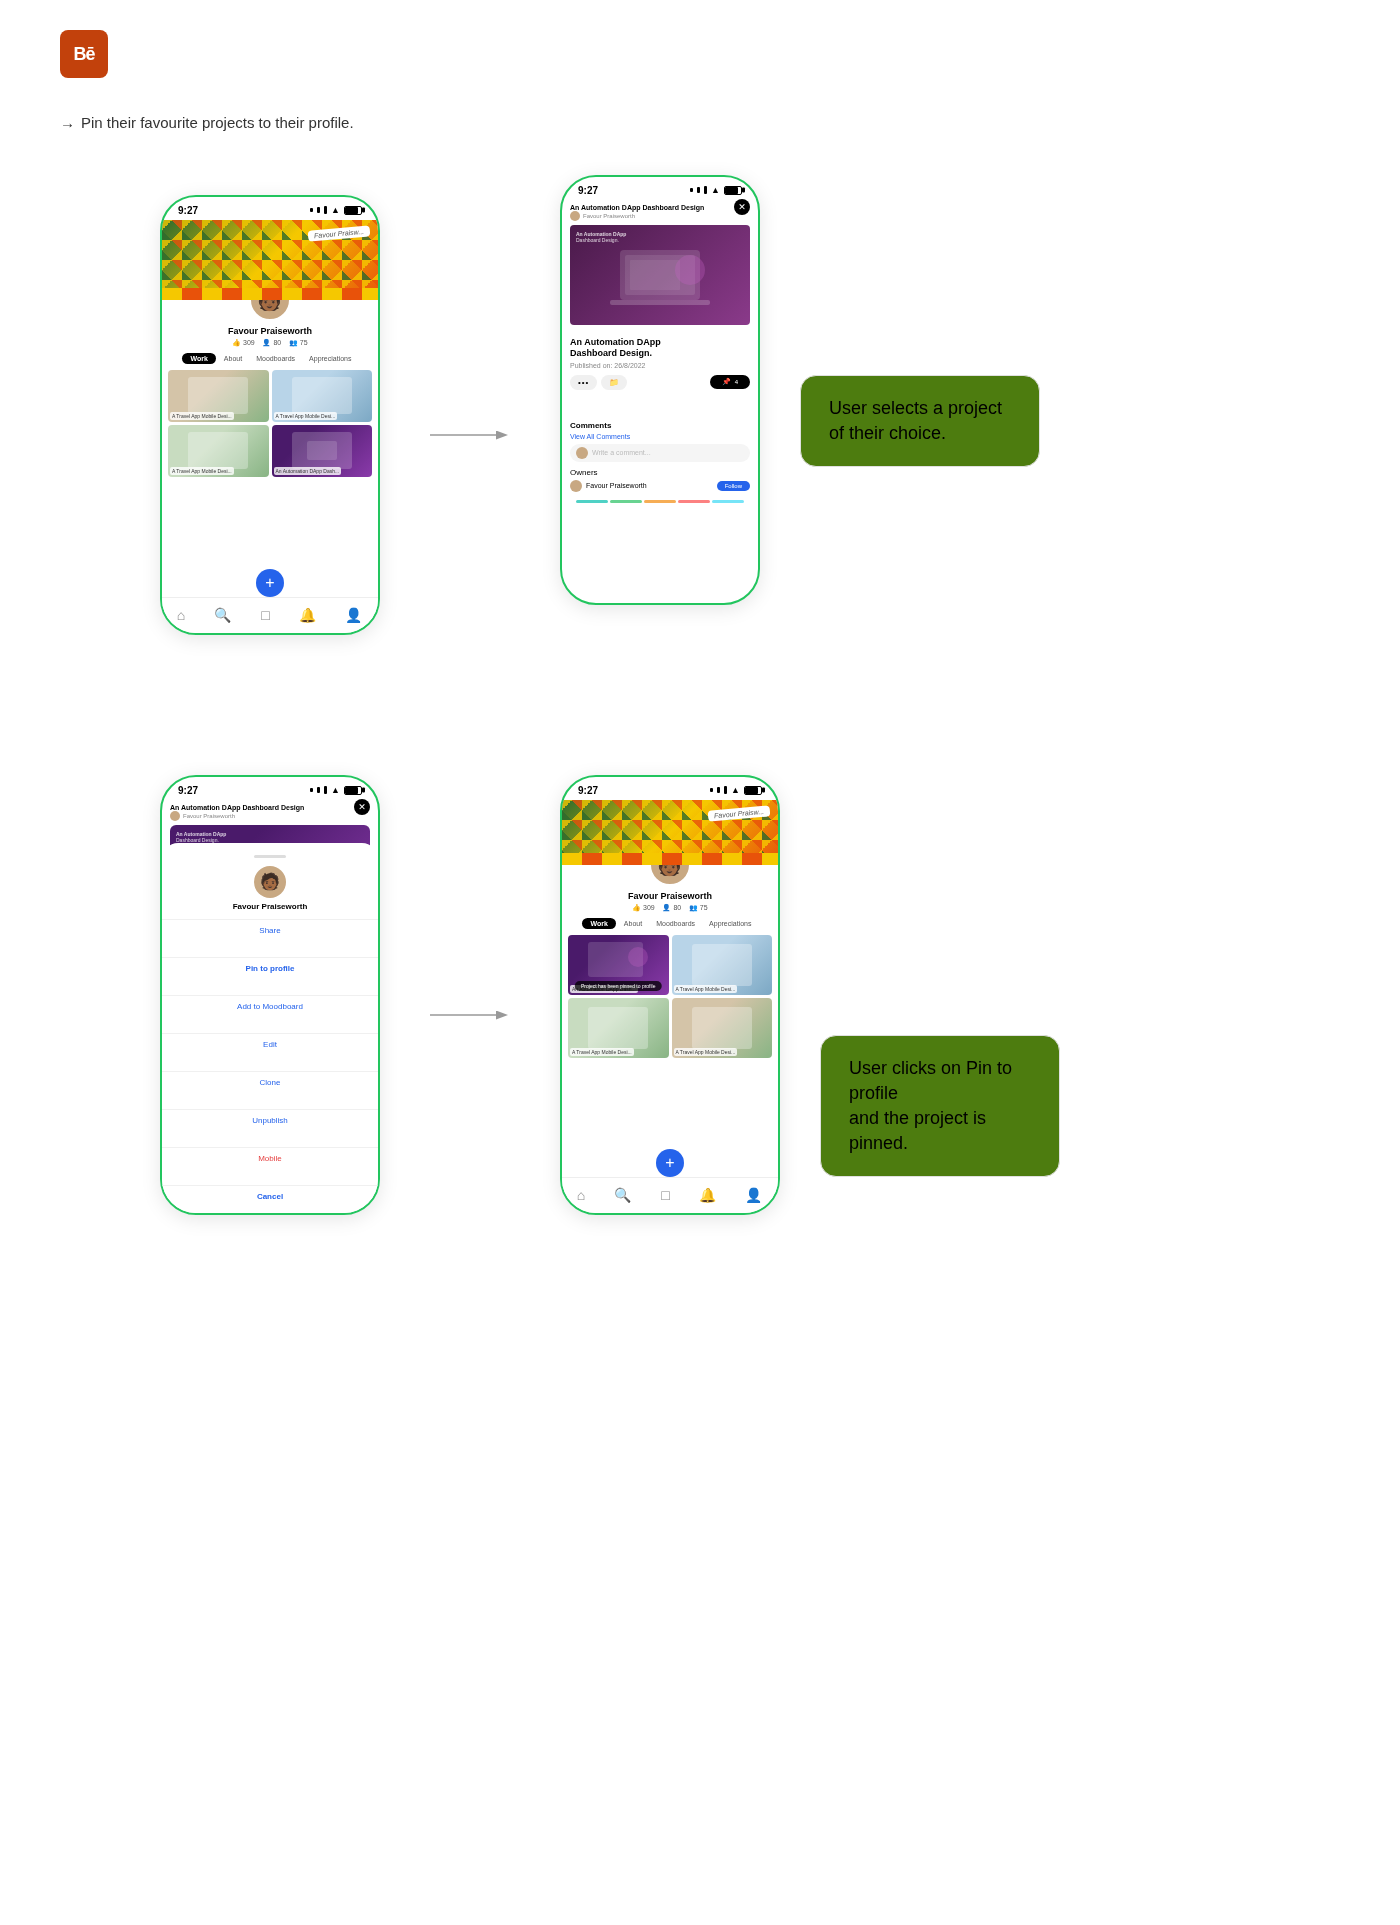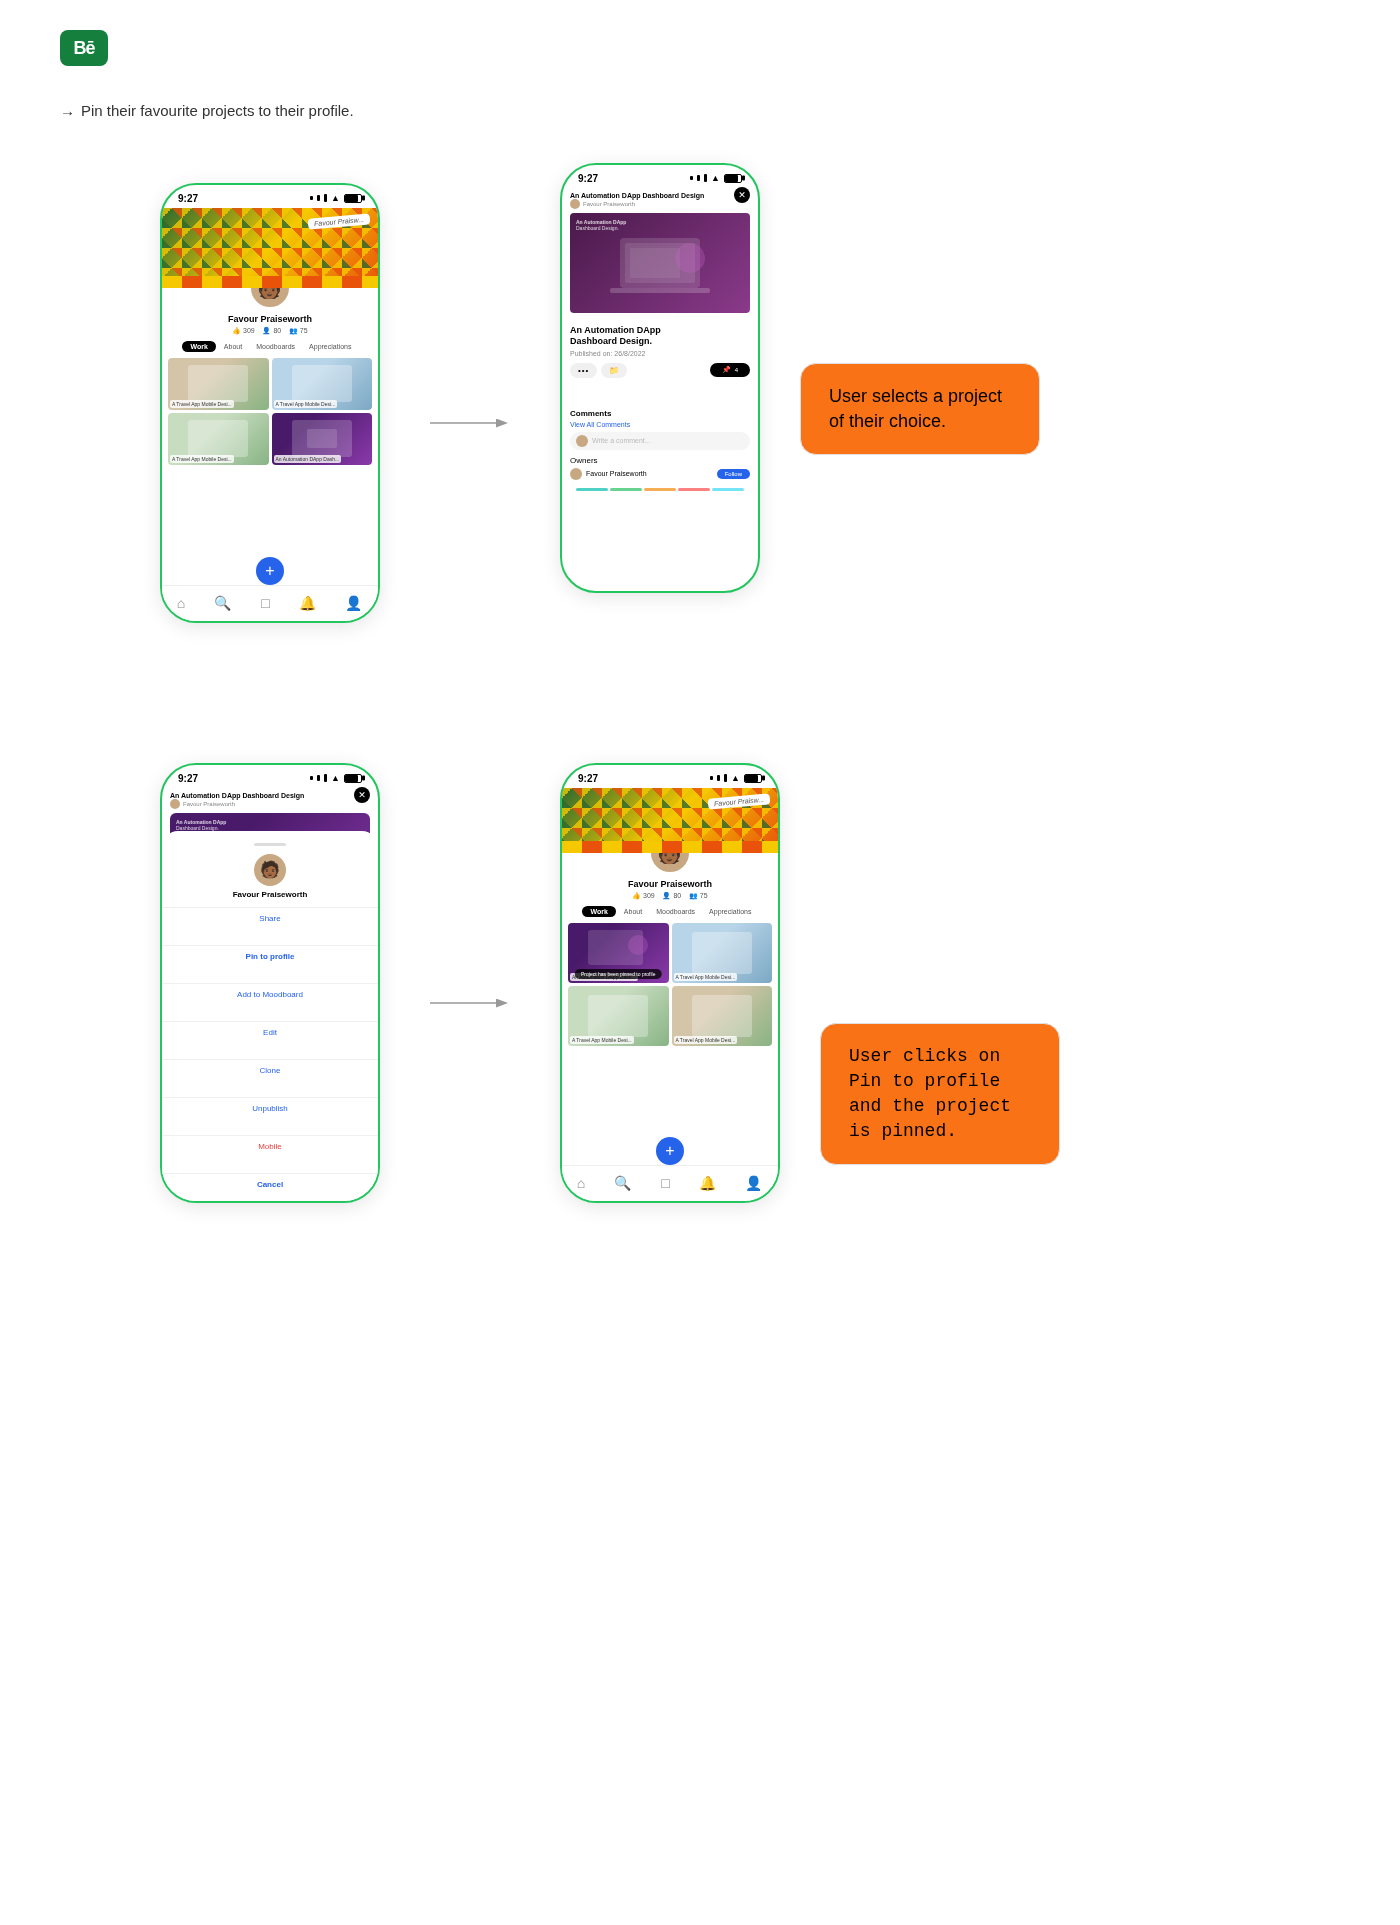--- a/index.html
+++ b/index.html
@@ -10,22 +10,22 @@
       min-height: 1925px;
       position: relative;
     }
 
     
     .header {
       padding: 30px 60px 10px;
     }
     .behance-logo {
       width: 48px;
-      height: 36px;
-      background: #15803d;
+      height: 48px;
+      background: #c2410c;
       border-radius: 8px;
       display: flex;
       align-items: center;
       justify-content: center;
       color: white;
       font-weight: bold;
       font-size: 18px;
       letter-spacing: -1px;
     }
 
@@ -392,21 +392,21 @@
     .follow-btn {
       background: #2563eb;
       color: #fff;
       border-radius: 10px;
       padding: 2px 8px;
       font-size: 6px;
     }
 
     
     .callout-bubble {
-      background: #f97316;
+      background: #4d7c0f;
       border: 1.5px solid #e0e0e0;
       border-radius: 16px;
       padding: 20px 28px;
       font-size: 18px;
       font-weight: 500;
       color: #000;
       line-height: 1.4;
       max-width: 240px;
     }
 
@@ -877,21 +877,21 @@
 
       <div class="bottom-nav">
         <span class="nav-icon">⌂</span>
         <span class="nav-icon">🔍</span>
         <span class="nav-icon">□</span>
         <span class="nav-icon">🔔</span>
         <span class="nav-icon active">👤</span>
       </div>
     </div>
 
-    <div style="display:flex; flex-direction:column; justify-content:flex-end; margin-top: 260px; font-family: Liberation Mono, monospace;">
+    <div style="display:flex; flex-direction:column; justify-content:flex-end; margin-top: 260px;">
       <div class="callout-bubble">
         <span>User clicks on Pin to profile<br>and the project is pinned.</span>
       </div>
     </div>
 
   </div>
 
 </div>
 
 </body></html>

